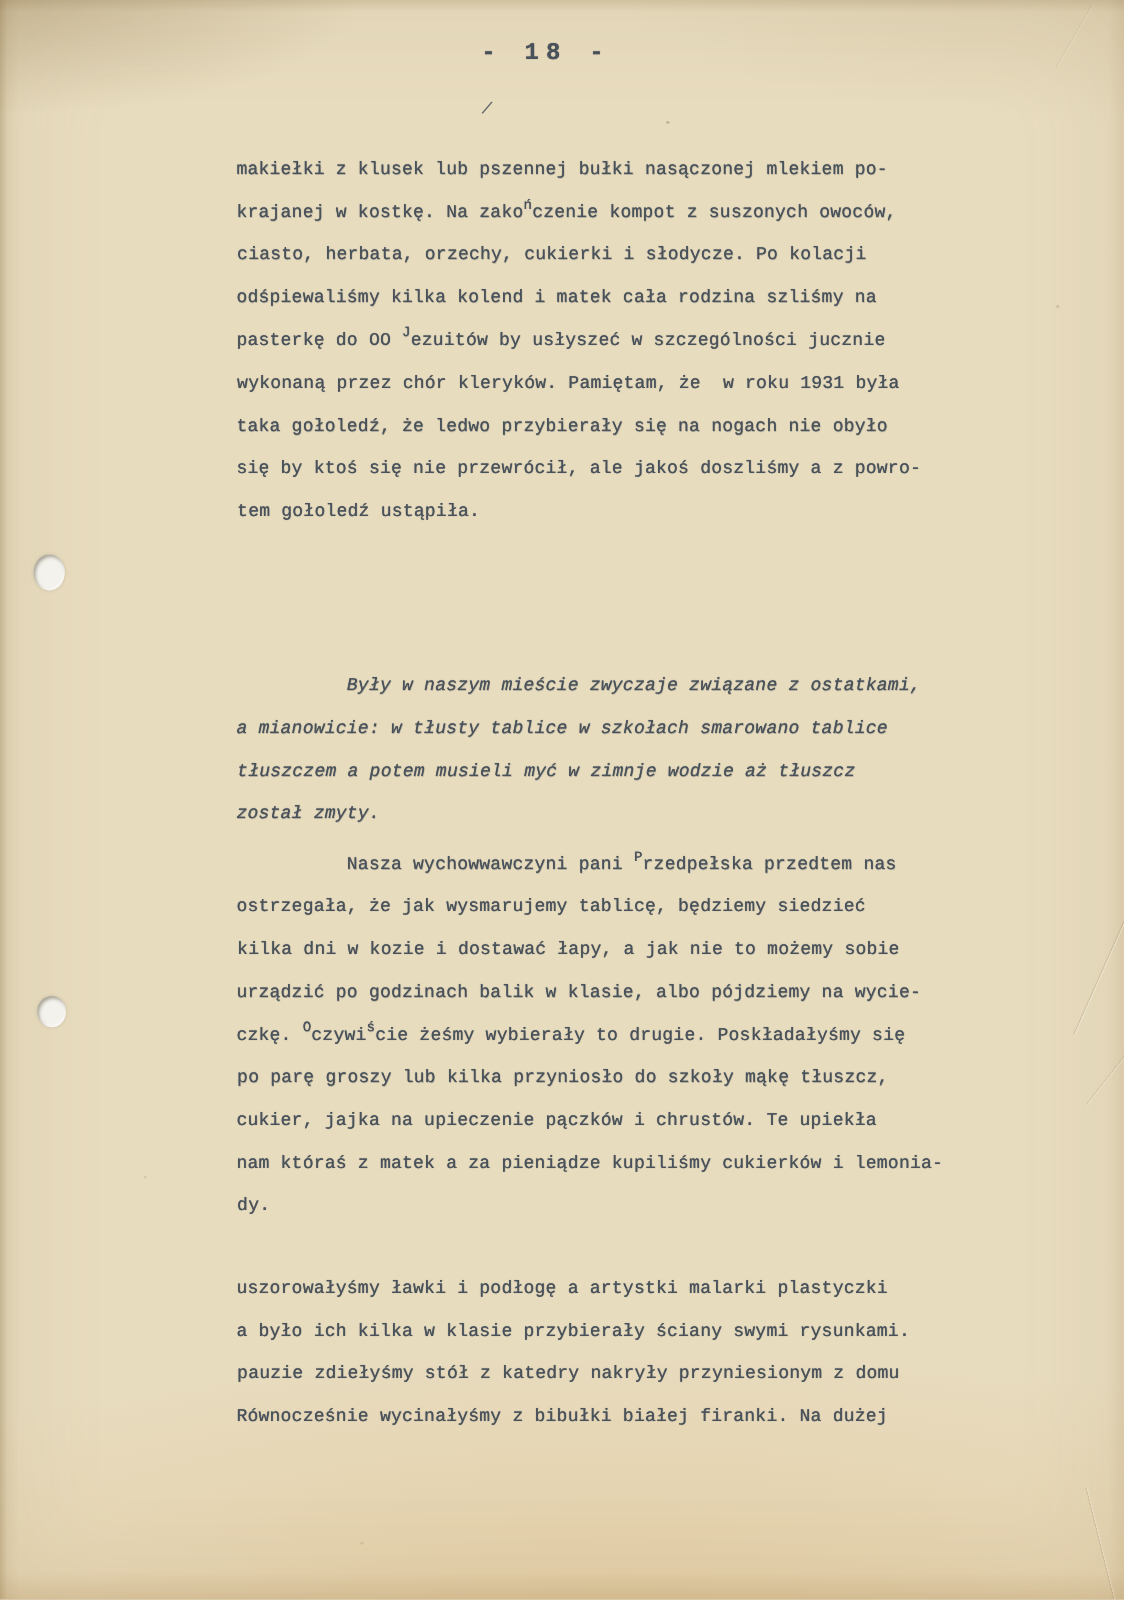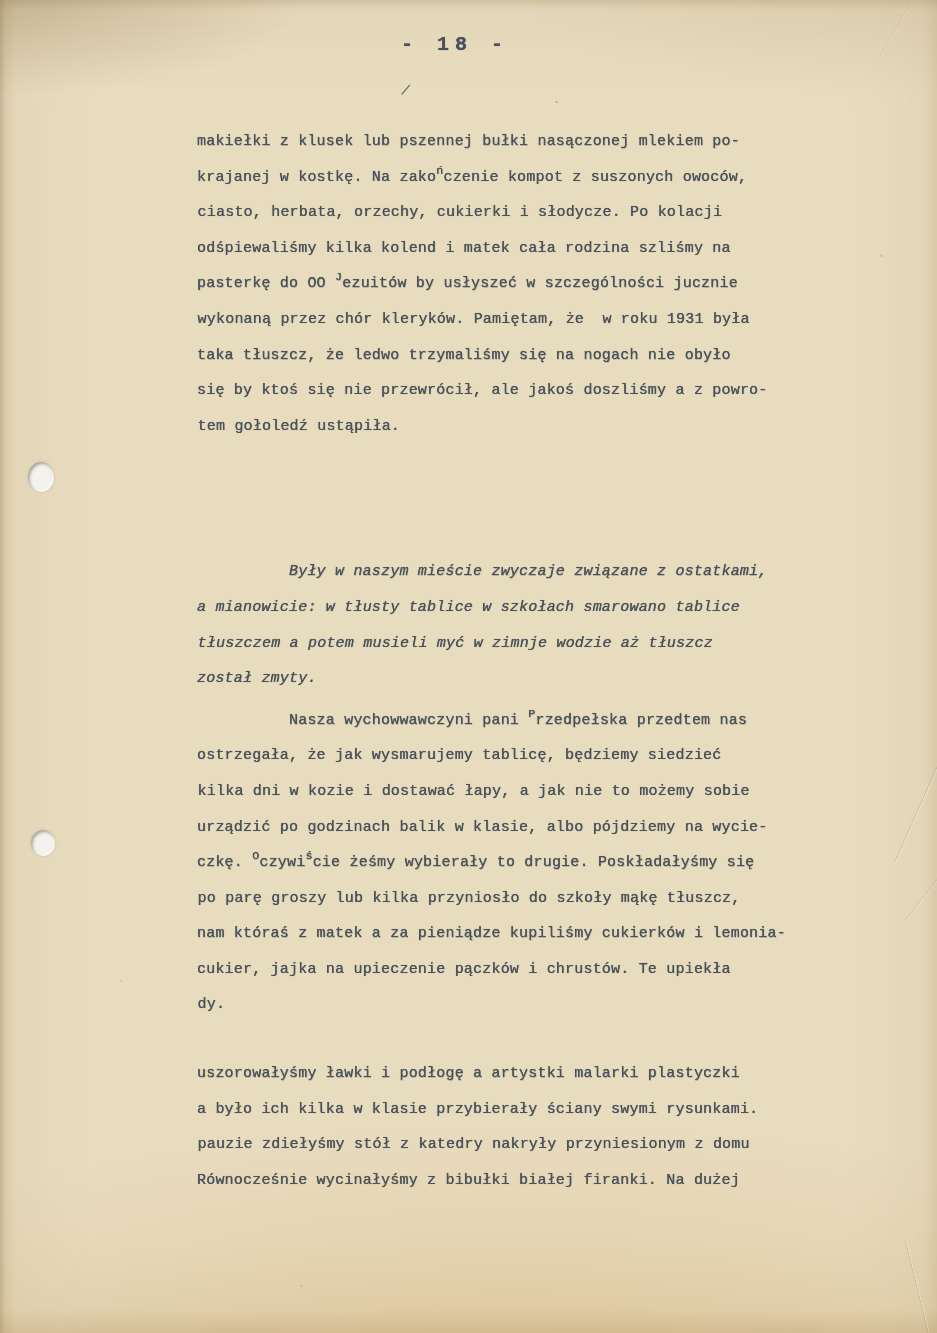--- a/index.html
+++ b/index.html
@@ -131,39 +131,39 @@
   <div class="stray-mark">/</div>
 
   <div class="typed">
       <div class="para">
         <div class="line">makiełki z klusek lub pszennej bułki nasączonej mlekiem po-</div>
         <div class="line">krajanej w kostkę. Na zako<span class="sup">ń</span>czenie kompot z suszonych owoców,</div>
         <div class="line">ciasto, herbata, orzechy, cukierki i słodycze. Po kolacji</div>
         <div class="line">odśpiewaliśmy kilka kolend i matek cała rodzina szliśmy na</div>
         <div class="line">pasterkę do OO <span class="sup">J</span>ezuitów by usłyszeć w szczególności jucznie</div>
         <div class="line">wykonaną przez chór kleryków. Pamiętam, że  w roku 1931 była</div>
-        <div class="line">taka tłuszcz, że ledwo trzymaliśmy się na nogach nie obyło</div>
+        <div class="line">taka gołoledź, że ledwo przybierały się na nogach nie obyło</div>
         <div class="line">się by ktoś się nie przewrócił, ale jakoś doszliśmy a z powro-</div>
         <div class="line">tem gołoledź ustąpiła.</div>
       </div>
       <div class="para">
         <div class="line indent">Były w naszym mieście zwyczaje związane z ostatkami,</div>
         <div class="line">a mianowicie: w tłusty tablice w szkołach smarowano tablice</div>
         <div class="line">tłuszczem a potem musieli myć w zimnje wodzie aż tłuszcz</div>
         <div class="line">został zmyty.</div>
       </div>
       <div class="para">
         <div class="line indent">Nasza wychowwawczyni pani <span class="sup">P</span>rzedpełska przedtem nas</div>
         <div class="line">ostrzegała, że jak wysmarujemy tablicę, będziemy siedzieć</div>
         <div class="line">kilka dni w kozie i dostawać łapy, a jak nie to możemy sobie</div>
         <div class="line">urządzić po godzinach balik w klasie, albo pójdziemy na wycie-</div>
         <div class="line">czkę. <span class="sup">O</span>czywi<span class="sup">ś</span>cie żeśmy wybierały to drugie. Poskładałyśmy się</div>
         <div class="line">po parę groszy lub kilka przyniosło do szkoły mąkę tłuszcz,</div>
+        <div class="line">cukier, jajka na upieczenie pączków i chrustów. Te upiekła</div>
         <div class="line">nam któraś z matek a za pieniądze kupiliśmy cukierków i lemonia-</div>
-        <div class="line">cukier, jajka na upieczenie pączków i chrustów. Te upiekła</div>
         <div class="line">dy.</div>
       </div>
       <div class="para">
         <div class="line">uszorowałyśmy ławki i podłogę a artystki malarki plastyczki</div>
         <div class="line">a było ich kilka w klasie przybierały ściany swymi rysunkami.</div>
         <div class="line">pauzie zdiełyśmy stół z katedry nakryły przyniesionym z domu</div>
         <div class="line">Równocześnie wycinałyśmy z bibułki białej firanki. Na dużej</div>
       </div>
     </div>
 

